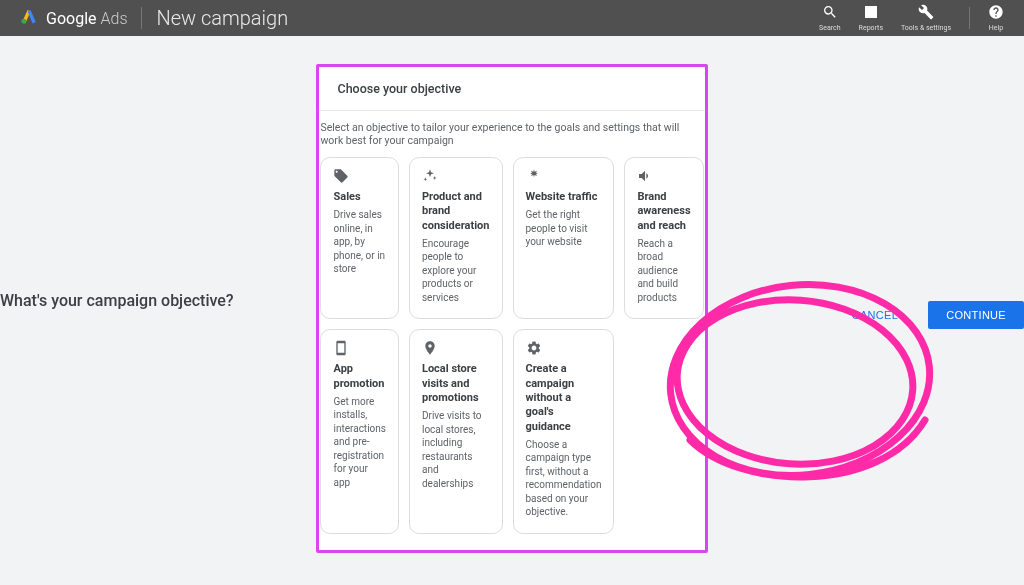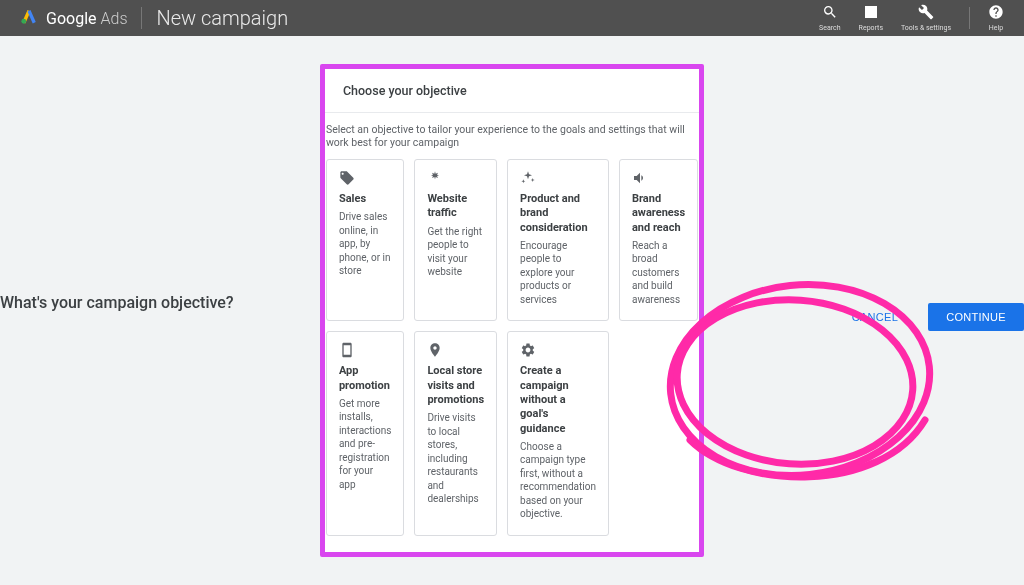--- a/index.html
+++ b/index.html
@@ -77,21 +77,21 @@
     .heading {
       width: 720px;
       font-size: 16px;
       font-weight: 500;
       color: #3c4043;
       margin-bottom: 16px;
     }
     .card {
       width: 720px;
       background: #fff;
-      border: 5px solid #d946ef;
+      border: 3px solid #d946ef;
       border-radius: 2px;
     }
     .card-header {
       padding: 14px 18px;
       font-size: 12.5px;
       font-weight: 500;
       color: #3c4043;
       border-bottom: 1px solid #e8eaed;
     }
     .card-body {
@@ -102,21 +102,21 @@
       color: #5f6368;
       margin-bottom: 10px;
     }
     .grid {
       display: grid;
       grid-template-columns: repeat(4, 1fr);
       gap: 10px;
     }
     .objective {
       border: 1px solid #dadce0;
-      border-radius: 3px;
+      border-radius: 10px;
       padding: 10px 12px 14px;
       cursor: pointer;
       min-height: 108px;
     }
     .obj-icon {
       width: 16px;
       height: 16px;
       margin-bottom: 6px;
     }
     .obj-icon svg { width: 16px; height: 16px; fill: #5f6368; }
@@ -224,40 +224,40 @@
           <div class="obj-icon"><svg viewBox="0 0 24 24">
                 <path d="M21.41 11.58l-9-9C12.05 2.22 11.55 2 11 2H4c-1.1 0-2 .9-2 2v7c0 .55.22 1.05.59 1.42l9 9c.36.36.86.58 1.41.58s1.05-.22 1.41-.59l7-7c.37-.36.59-.86.59-1.41s-.23-1.06-.59-1.42zM5.5 7C4.67 7 4 6.33 4 5.5S4.67 4 5.5 4 7 4.67 7 5.5 6.33 7 5.5 7z"></path>
               </svg></div>
           <div class="obj-title">Sales</div>
           <div class="obj-desc">Drive sales online, in app, by phone, or in store</div>
         </div>
 
 
         <div class="objective">
           <div class="obj-icon"><svg viewBox="0 0 24 24">
+                <path d="M12 2l1.5 4.5L18 8l-4.5 1.5L12 14l-1.5-4.5L6 8l4.5-1.5L12 2zm7 10l.75 2.25L22 15l-2.25.75L19 18l-.75-2.25L16 15l2.25-.75L19 12zM5 14l.75 2.25L8 17l-2.25.75L5 20l-.75-2.25L2 17l2.25-.75L5 14z"></path>
+              </svg></div>
+          <div class="obj-title">Product and brand consideration</div>
+          <div class="obj-desc">Encourage people to explore your products or services</div>
+        </div>
+
+        <div class="objective">
+          <div class="obj-icon"><svg viewBox="0 0 24 24">
                 <path d="M12 2l1 3.5L16.5 4l-1.5 3L18 8l-3 1 1.5 3L13 10.5 12 14l-1-3.5L7.5 12l1.5-3L6 8l3-1L7.5 4 11 5.5z"></path>
               </svg></div>
           <div class="obj-title">Website traffic</div>
           <div class="obj-desc">Get the right people to visit your website</div>
         </div>
 
         <div class="objective">
           <div class="obj-icon"><svg viewBox="0 0 24 24">
-                <path d="M12 2l1.5 4.5L18 8l-4.5 1.5L12 14l-1.5-4.5L6 8l4.5-1.5L12 2zm7 10l.75 2.25L22 15l-2.25.75L19 18l-.75-2.25L16 15l2.25-.75L19 12zM5 14l.75 2.25L8 17l-2.25.75L5 20l-.75-2.25L2 17l2.25-.75L5 14z"></path>
-              </svg></div>
-          <div class="obj-title">Product and brand consideration</div>
-          <div class="obj-desc">Encourage people to explore your products or services</div>
-        </div>
-
-        <div class="objective">
-          <div class="obj-icon"><svg viewBox="0 0 24 24">
                 <path d="M3 9v6h4l5 5V4L7 9H3zm13.5 3c0-1.77-1.02-3.29-2.5-4.03v8.05c1.48-.73 2.5-2.25 2.5-4.02z"></path>
               </svg></div>
           <div class="obj-title">Brand awareness and reach</div>
-          <div class="obj-desc">Reach a broad customers and build awareness</div>
+          <div class="obj-desc">Reach a broad audience and build products</div>
         </div>
 
         <div class="objective">
           <div class="obj-icon"><svg viewBox="0 0 24 24">
                 <path d="M17 1H7c-1.1 0-2 .9-2 2v18c0 1.1.9 2 2 2h10c1.1 0 2-.9 2-2V3c0-1.1-.9-2-2-2zm0 18H7V5h10v14z"></path>
               </svg></div>
           <div class="obj-title">App promotion</div>
           <div class="obj-desc">Get more installs, interactions and pre-registration for your app</div>
         </div>
 

